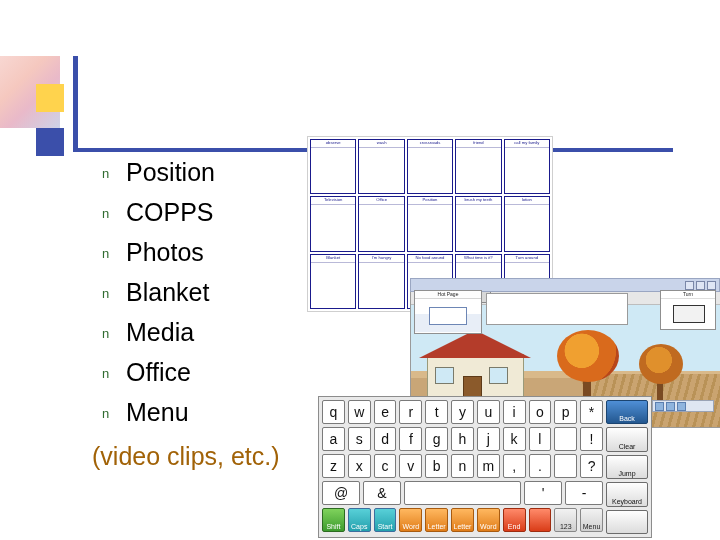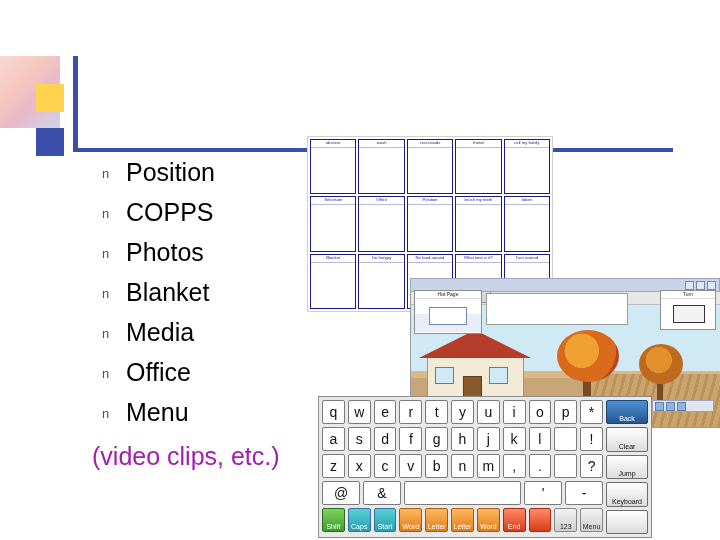--- a/index.html
+++ b/index.html
@@ -43,21 +43,21 @@
     text-align:left;
     position:relative; top:-3px;
     padding-left:2px;
   }
   .bullet-text {
     font-size:25px; color:#000000;
     font-family:"Liberation Sans", sans-serif;
   }
   .subnote {
     position:absolute; left:92px; top:442px;
-    font-size:25px; color:#a21caf;
+    font-size:25px; color:#a16207;
     font-family:"Liberation Sans", sans-serif;
   }
 
   
   .cards {
     position:absolute; left:307px; top:136px;
     width:246px; height:176px;
     background:#ffffff;
     border:1px solid #cfcfcf;
     display:grid;

